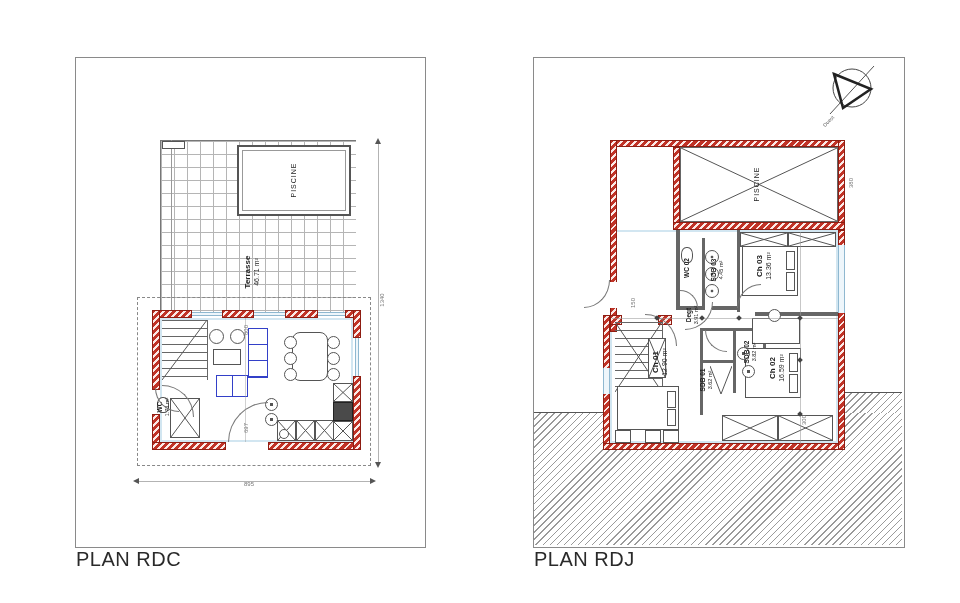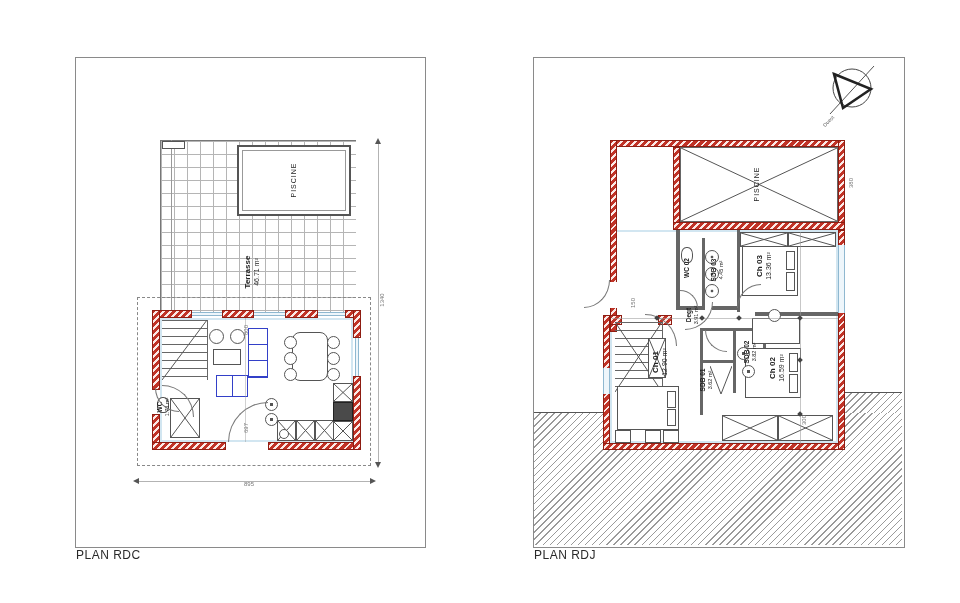--- a/index.html
+++ b/index.html
@@ -1,19 +1,19 @@
 <!DOCTYPE html>
 <html><head>
 <meta charset="utf-8">
 <style>
   html,body{margin:0;padding:0;background:#fff;}
   #canvas{position:relative;width:960px;height:603px;background:#fff;font-family:"Liberation Sans",sans-serif;overflow:hidden;}
   .abs{position:absolute;}
   .panel{border:1px solid #8a8a8a;background:#fff;}
-  .ptitle{font-size:12px;color:#2a2a2a;letter-spacing:.5px;}
+  .ptitle{font-size:20px;color:#2a2a2a;letter-spacing:.5px;}
   
   .wall{background:repeating-linear-gradient(135deg,#c13327 0 3px,#fbeae7 3px 5px);box-shadow:inset 0 0 0 1px #8e1d12;}
   .twall{background:#666;}
   .winh{background:#eef6fb;border-top:1px solid #8fb8d0;border-bottom:1px solid #8fb8d0;box-sizing:border-box;}
   .winv{background:#eef6fb;border-left:1px solid #8fb8d0;border-right:1px solid #8fb8d0;box-sizing:border-box;}
   .interior{background:#fff;box-shadow:inset 0 0 0 2px rgba(173,209,230,.55);}
   
   .hatch{background:repeating-linear-gradient(135deg,#fff 0 4px,#9a9a9a 4px 5px);border-top:1px solid #555;box-sizing:border-box;}
   .grid{background-image:repeating-linear-gradient(to bottom,#b5b5b5 0 1px,transparent 1px 13px),repeating-linear-gradient(to right,#b5b5b5 0 1px,transparent 1px 13px);border-top:1px solid #777;border-left:1px solid #777;box-sizing:border-box;}
   .pool{background:#fff;border:2px solid #555;outline:1px solid #999;outline-offset:-6px;box-sizing:border-box;}

